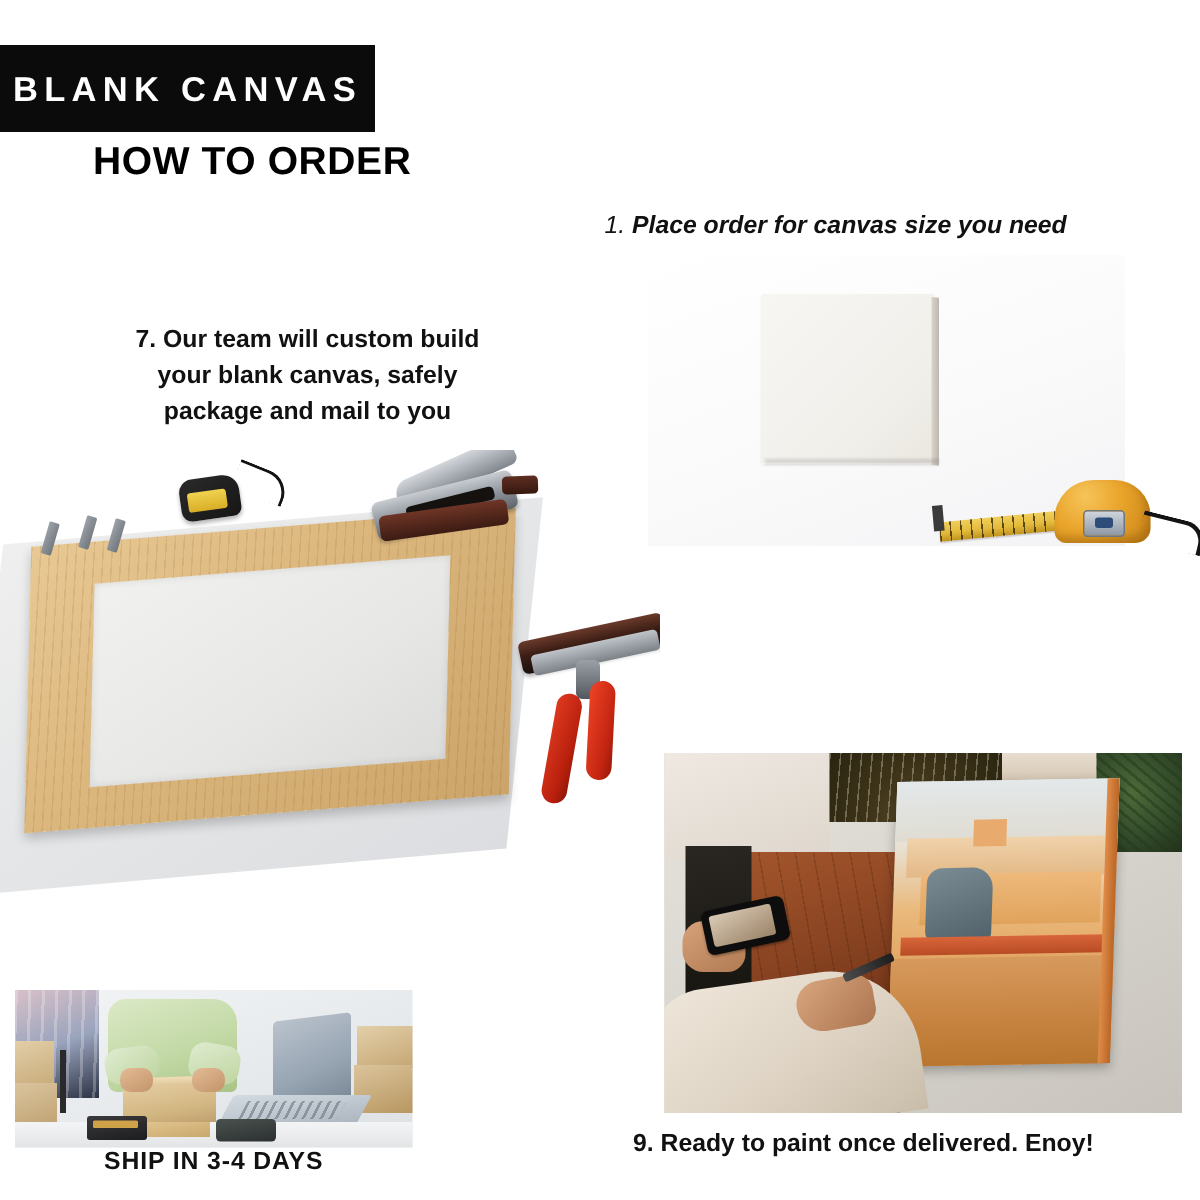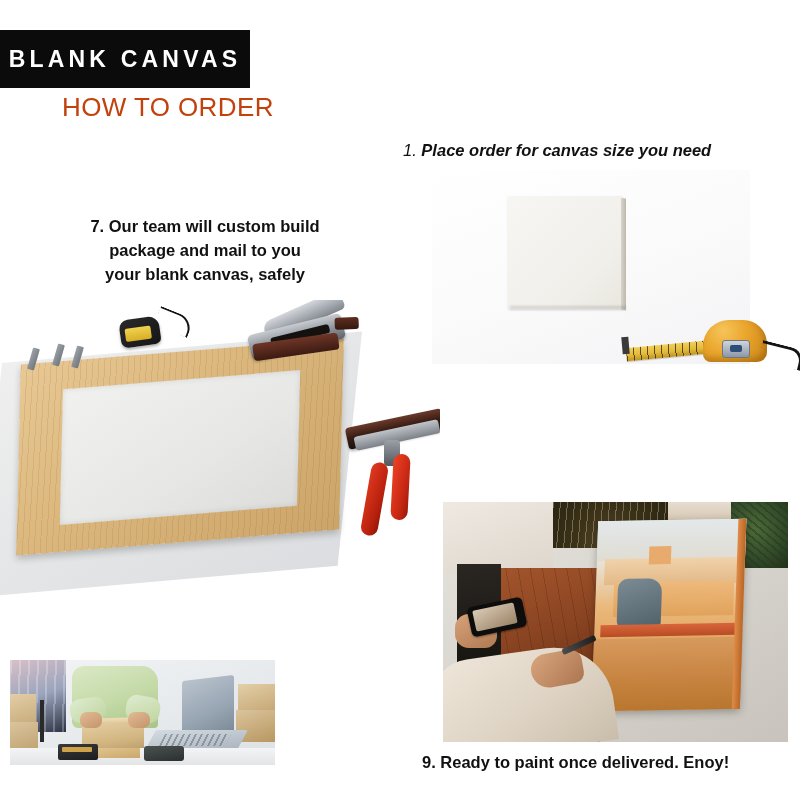--- a/index.html
+++ b/index.html
@@ -18,21 +18,21 @@
     position:absolute;left:0;top:30px;width:250px;height:58px;
     background:#0b0b0b;
     display:flex;align-items:center;justify-content:center;
   }
   .title-bar span{
     color:#ffffff;font-size:23px;font-weight:bold;letter-spacing:4.2px;
     line-height:1;white-space:nowrap;
   }
   .subtitle{
     position:absolute;left:62px;top:92px;
-    color:#c2410c;font-size:26px;font-weight:normal;letter-spacing:0.4px;
+    color:#000000;font-size:26px;font-weight:bold;letter-spacing:0.4px;
     white-space:nowrap;
   }
 
   
   .cap{position:absolute;color:#111;font-weight:bold;}
   .cap .num{font-weight:normal;}
   #cap-1{left:403px;top:141px;font-size:16.5px;white-space:nowrap;font-style:italic;}
   #cap-2{left:55px;top:215px;width:300px;text-align:center;font-size:16.5px;line-height:1.45;}
   #cap-3{left:422px;top:753px;font-size:16.5px;white-space:nowrap;}
   #cap-ship{left:20px;top:765px;width:245px;text-align:center;font-size:16.5px;
@@ -333,22 +333,22 @@
     <div class="canvas-shadow"></div>
   </div>
   <div class="tape-1-blade"></div>
   <div class="tape-1-hook"></div>
   <div class="tape-1-body"></div>
   <div class="tape-1-clip"></div>
   <div class="tape-1-strap"></div>
 
   <div class="cap" id="cap-2">
     <div>7. Our team will custom build</div>
+    <div>your blank canvas, safely</div>
     <div>package and mail to you</div>
-    <div>your blank canvas, safely</div>
   </div>
 
   <div class="photo" id="photo-2">
     <div class="sheet"></div>
     <div class="frame-outer">
       <div class="frame-inner"></div>
     </div>
     <div class="staple s1"></div>
     <div class="staple s2"></div>
     <div class="staple s3"></div>
@@ -416,14 +416,15 @@
     <div class="box-r2"></div>
     <div class="laptop-screen"></div>
     <div class="laptop-base"></div>
     <div class="laptop-keys"></div>
     <div class="desk"></div>
     <div class="filler"></div>
     <div class="calc"></div>
     <div class="tablet"></div>
   </div>
 
+  <div class="cap" id="cap-ship">SHIP IN 3-4 DAYS</div>
 
 </div>
 
 </body></html>

